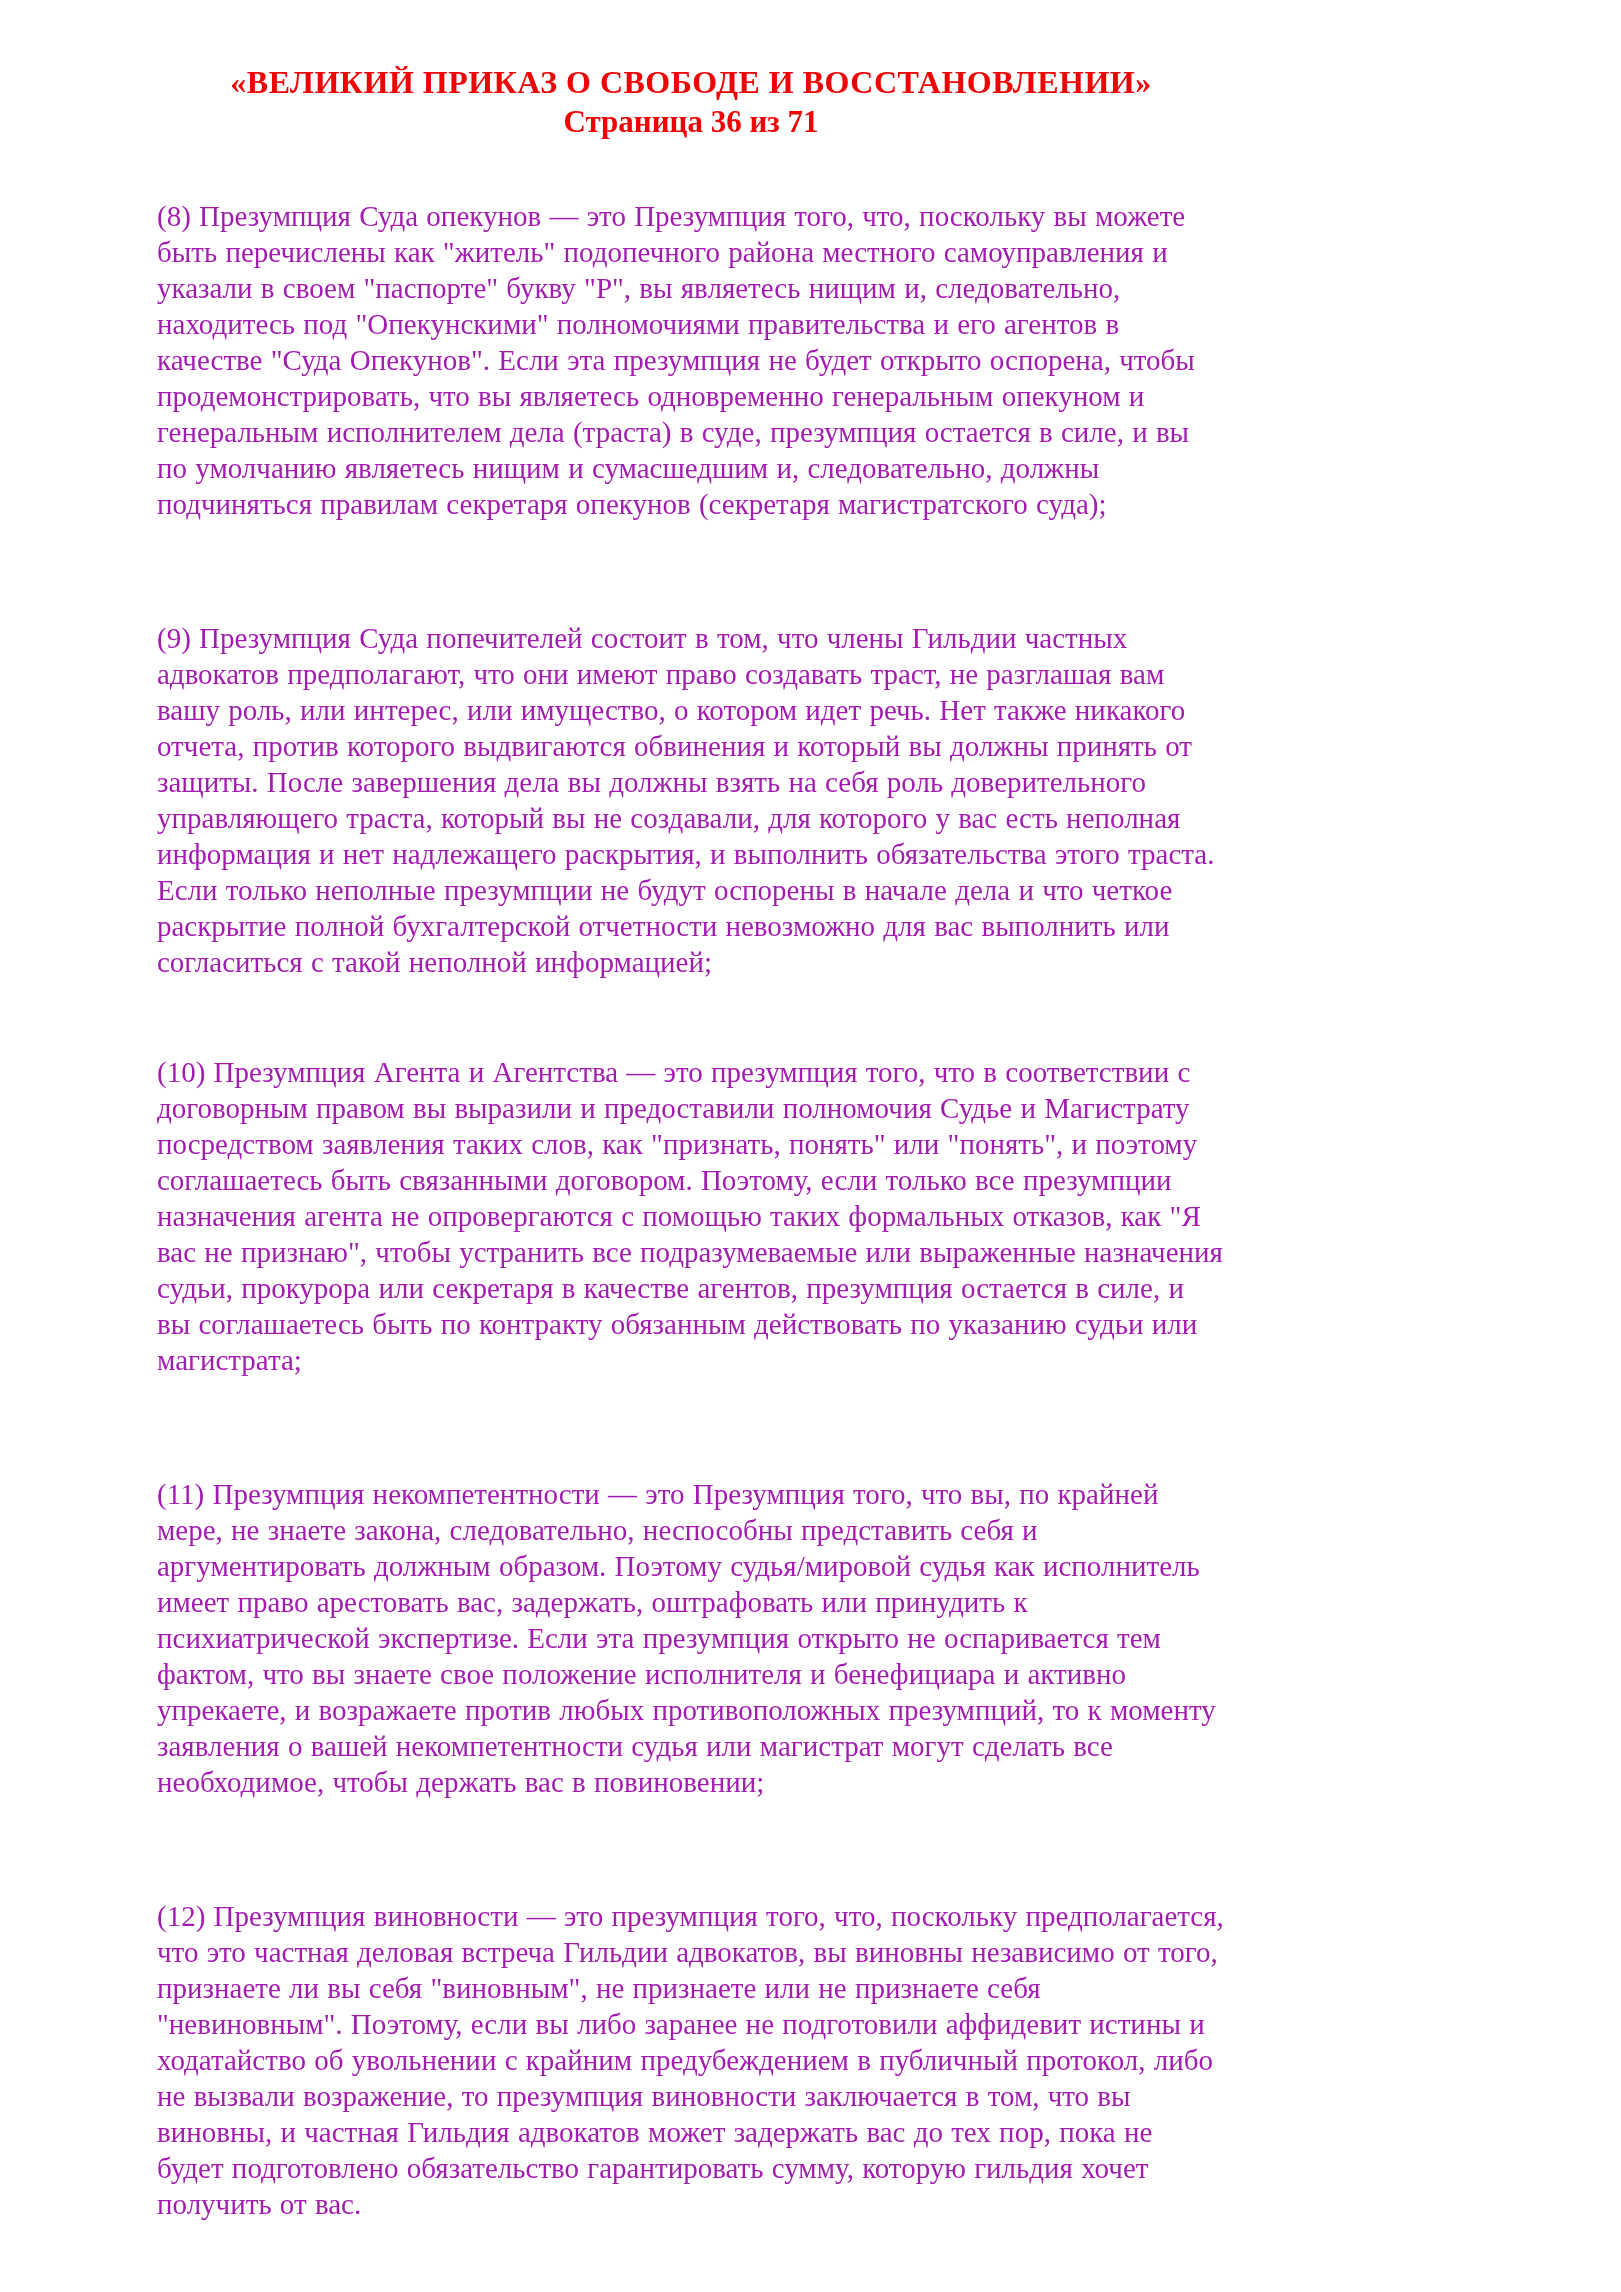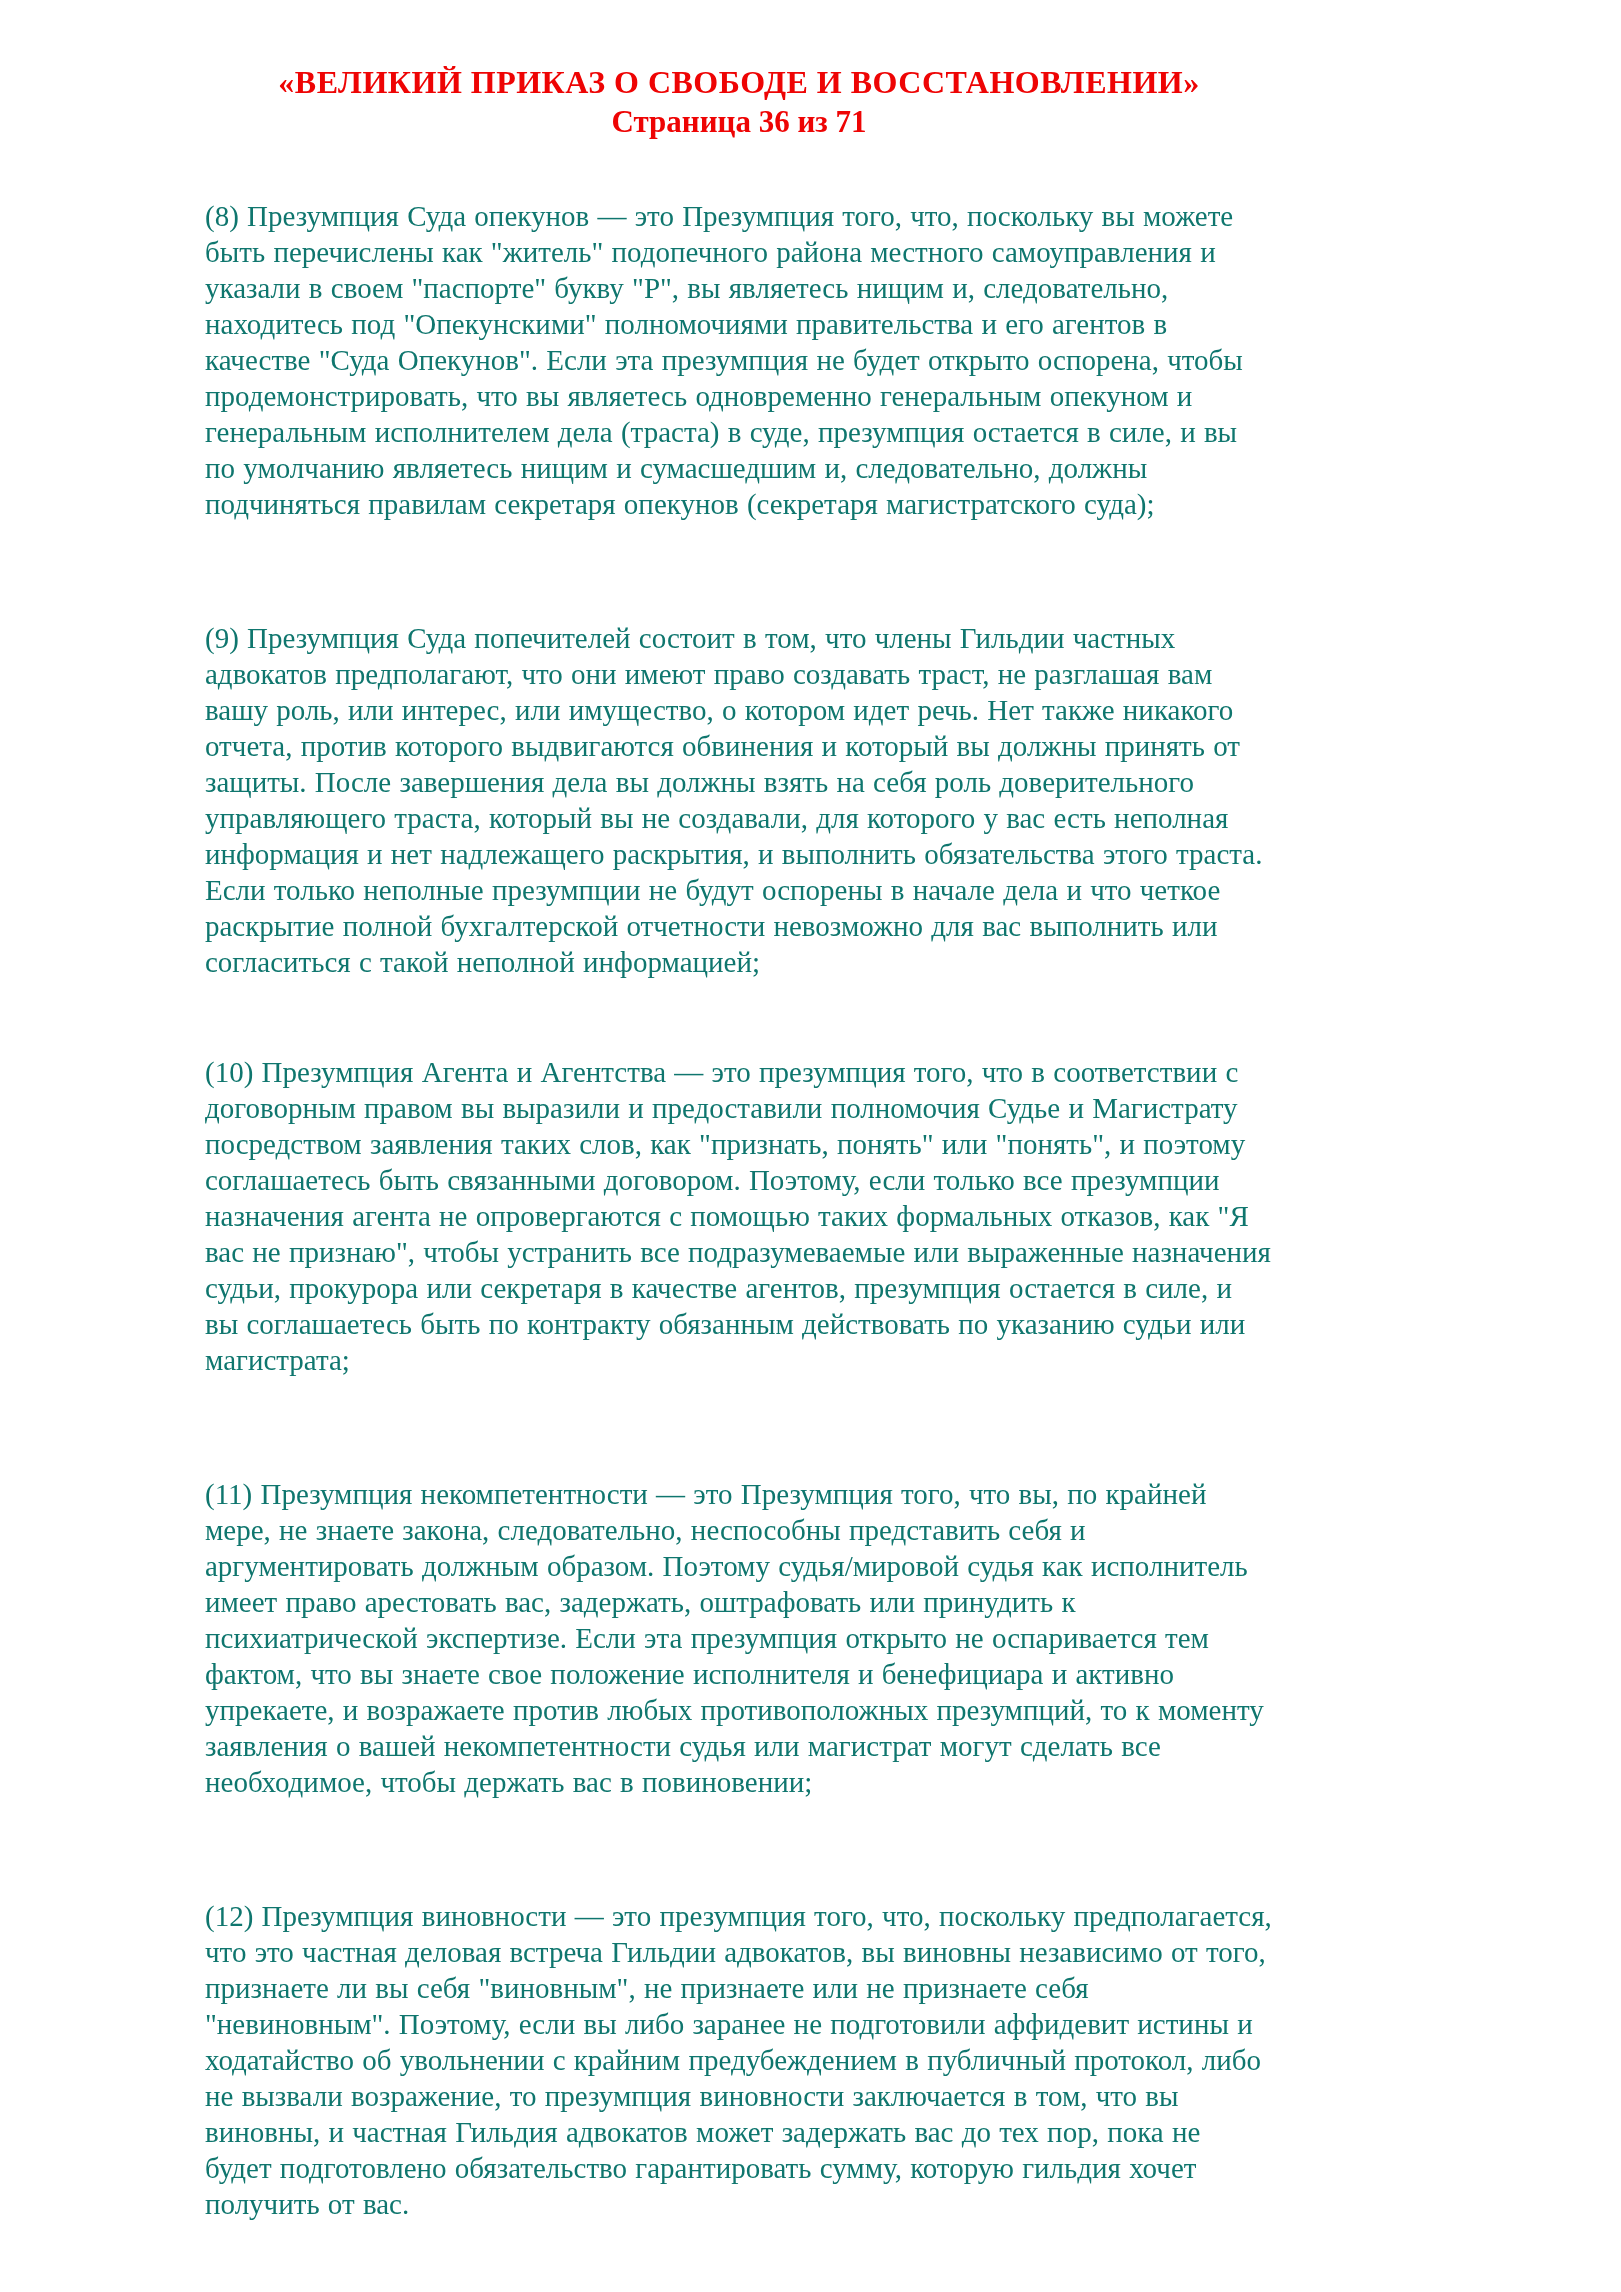--- a/index.html
+++ b/index.html
@@ -11,21 +11,20 @@
     width: 1621px;
     height: 2293px;
     font-family: "Liberation Serif", "DejaVu Serif", serif;
     overflow: hidden;
   }
   .page {
     box-sizing: border-box;
     width: 1382px;
     height: 2293px;
     padding: 63px 157px 39px 157px;
-    margin-left: 48px;
   }
   .doc-header {
     text-align: center;
     color: #ee0404;
     font-weight: bold;
   }
   .doc-title {
     font-size: 32px;
     line-height: 39px;
     letter-spacing: 0.5px;
@@ -49,21 +48,21 @@
 </style>
 </head>
 <body>
 
 <div class="page">
   <div class="doc-header" style="color: rgb(238, 4, 4);">
     <div class="doc-title">«ВЕЛИКИЙ ПРИКАЗ О СВОБОДЕ И ВОССТАНОВЛЕНИИ»</div>
     <div class="doc-page-indicator">Страница 36 из 71</div>
   </div>
 
-  <div class="doc-body" style="color: #0f766e;">
+  <div class="doc-body" style="color: #a21caf;">
     <p class="para gap-lg">(8) Презумпция Суда опекунов — это Презумпция того, что, поскольку вы можете быть перечислены как "житель" подопечного района местного самоуправления и указали в своем "паспорте" букву "Р", вы являетесь нищим и, следовательно, находитесь под "Опекунскими" полномочиями правительства и его агентов в качестве "Суда Опекунов". Если эта презумпция не будет открыто оспорена, чтобы продемонстрировать, что вы являетесь одновременно генеральным опекуном и генеральным исполнителем дела (траста) в суде, презумпция остается в силе, и вы по умолчанию являетесь нищим и сумасшедшим и, следовательно, должны подчиняться правилам секретаря опекунов (секретаря магистратского суда);</p>
     <p class="para gap-md">(9) Презумпция Суда попечителей состоит в том, что члены Гильдии частных адвокатов предполагают, что они имеют право создавать траст, не разглашая вам вашу роль, или интерес, или имущество, о котором идет речь. Нет также никакого отчета, против которого выдвигаются обвинения и который вы должны принять от защиты. После завершения дела вы должны взять на себя роль доверительного управляющего траста, который вы не создавали, для которого у вас есть неполная информация и нет надлежащего раскрытия, и выполнить обязательства этого траста. Если только неполные презумпции не будут оспорены в начале дела и что четкое раскрытие полной бухгалтерской отчетности невозможно для вас выполнить или согласиться с такой неполной информацией;</p>
     <p class="para gap-lg">(10) Презумпция Агента и Агентства — это презумпция того, что в соответствии с договорным правом вы выразили и предоставили полномочия Судье и Магистрату посредством заявления таких слов, как "признать, понять" или "понять", и поэтому соглашаетесь быть связанными договором. Поэтому, если только все презумпции назначения агента не опровергаются с помощью таких формальных отказов, как "Я вас не признаю", чтобы устранить все подразумеваемые или выраженные назначения судьи, прокурора или секретаря в качестве агентов, презумпция остается в силе, и вы соглашаетесь быть по контракту обязанным действовать по указанию судьи или магистрата;</p>
     <p class="para gap-lg">(11) Презумпция некомпетентности — это Презумпция того, что вы, по крайней мере, не знаете закона, следовательно, неспособны представить себя и аргументировать должным образом. Поэтому судья/мировой судья как исполнитель имеет право арестовать вас, задержать, оштрафовать или принудить к психиатрической экспертизе. Если эта презумпция открыто не оспаривается тем фактом, что вы знаете свое положение исполнителя и бенефициара и активно упрекаете, и возражаете против любых противоположных презумпций, то к моменту заявления о вашей некомпетентности судья или магистрат могут сделать все необходимое, чтобы держать вас в повиновении;</p>
     <p class="para">(12) Презумпция виновности — это презумпция того, что, поскольку предполагается, что это частная деловая встреча Гильдии адвокатов, вы виновны независимо от того, признаете ли вы себя "виновным", не признаете или не признаете себя "невиновным". Поэтому, если вы либо заранее не подготовили аффидевит истины и ходатайство об увольнении с крайним предубеждением в публичный протокол, либо не вызвали возражение, то презумпция виновности заключается в том, что вы виновны, и частная Гильдия адвокатов может задержать вас до тех пор, пока не будет подготовлено обязательство гарантировать сумму, которую гильдия хочет получить от вас.</p>
   </div>
 </div>
 
 
 </body></html>

